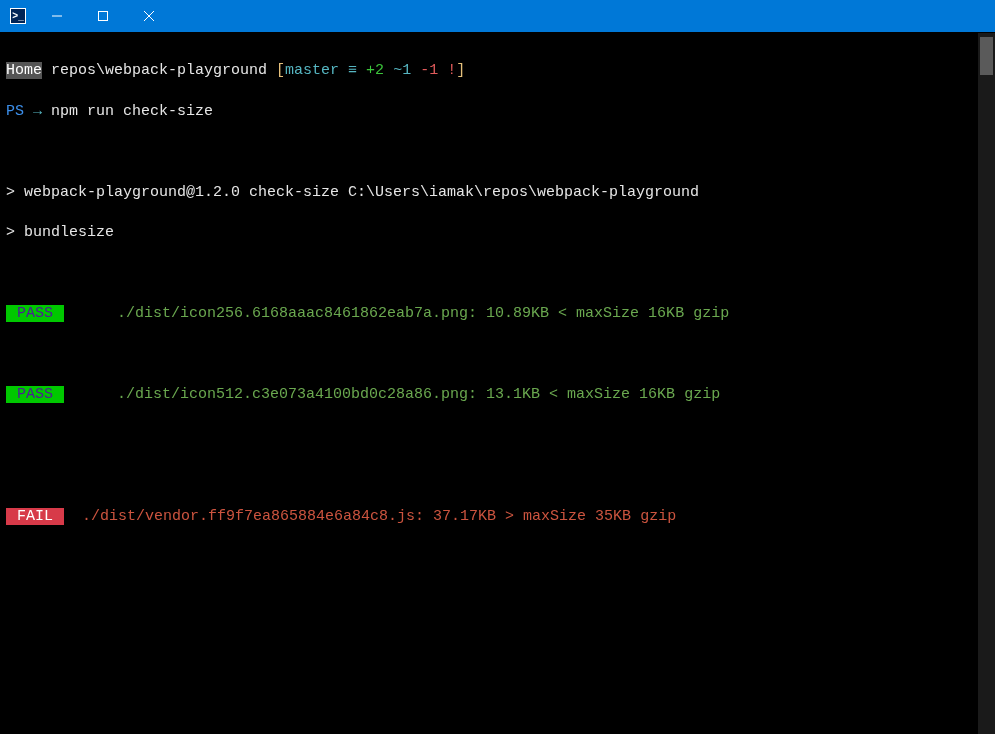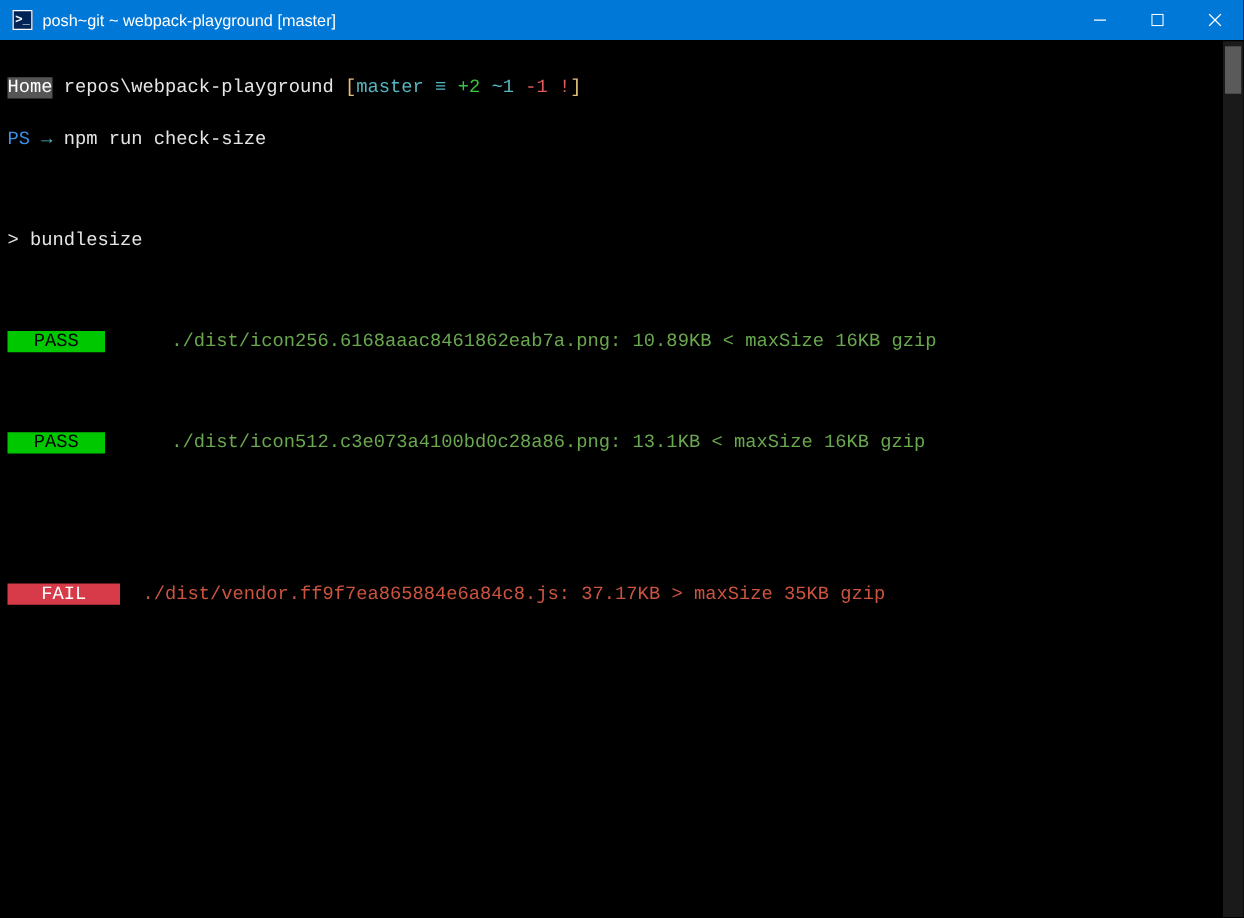--- a/index.html
+++ b/index.html
@@ -86,45 +86,44 @@
       height: 38px;
       background: #5a5a5a;
     }
     .line { display: block; }
     .home-badge {
       background: #555;
       color: #fff;
     }
     .pass-badge {
       background: #00c800;
-      color: #000000;
-      padding: 0 12px;
+      color: #4c1d95;
+      padding: 0 2px;
     }
     .fail-badge {
       background: #d73a49;
       color: #fff;
-      padding: 0 18px;
+      padding: 0 2px;
     }
     .c-white { color: #e6e6e6; }
     .c-cyan { color: #56b6c2; }
     .c-green { color: #3bc43b; }
     .c-red { color: #e05a5a; }
     .c-blue { color: #3b8eea; }
     .c-yellow { color: #e5c07b; }
     .c-magenta { color: #c678dd; }
     .c-dimgreen { color: #6aa84f; padding-left: 35px; }
     .c-dimred { color: #cc543f; }
   </style>
 </head>
 <body>
 
 <div class="window">
   <div class="titlebar">
     <div class="titlebar-icon">&gt;_</div>
-    <div class="titlebar-text">posh~git ~ webpack-playground [master]</div>
     <div class="titlebar-controls">
       <div class="titlebar-btn">
         <svg width="10" height="10">
             <line x1="0" y1="5" x2="10" y2="5"></line>
           </svg>
       </div>
       <div class="titlebar-btn">
         <svg width="10" height="10">
             <rect x="0.5" y="0.5" width="9" height="9"></rect>
           </svg>
@@ -136,20 +135,21 @@
           </svg>
       </div>
     </div>
   </div>
 
   <div class="terminal-wrapper">
     <div class="terminal">
 <span class="line"><span class="home-badge">Home</span><span class="c-white"> repos\webpack-playground </span><span class="c-yellow">[</span><span class="c-cyan">master</span><span class="c-cyan"> ≡ </span><span class="c-green">+2</span><span class="c-cyan"> ~1</span><span class="c-red"> -1</span><span class="c-red"> !</span><span class="c-yellow">]</span></span>
 <span class="line"><span class="c-blue">PS</span><span class="c-cyan"> → </span><span class="c-white">npm run check-size</span></span>
 <span class="line"> </span>
+<span class="line c-white">&gt; webpack-playground@1.2.0 check-size C:\Users\iamak\repos\webpack-playground</span>
 <span class="line c-white">&gt; bundlesize</span>
 <span class="line"> </span>
 <span class="line"><span class="pass-badge"> PASS </span><span class="c-dimgreen">  ./dist/icon256.6168aaac8461862eab7a.png: 10.89KB &lt; maxSize 16KB gzip</span></span>
 <span class="line"> </span>
 <span class="line"><span class="pass-badge"> PASS </span><span class="c-dimgreen">  ./dist/icon512.c3e073a4100bd0c28a86.png: 13.1KB &lt; maxSize 16KB gzip</span></span>
 <span class="line"> </span>
 <span class="line"> </span>
 <span class="line"><span class="fail-badge"> FAIL </span><span class="c-dimred">  ./dist/vendor.ff9f7ea865884e6a84c8.js: 37.17KB &gt; maxSize 35KB gzip</span></span>
 <span class="line"> </span>
 

